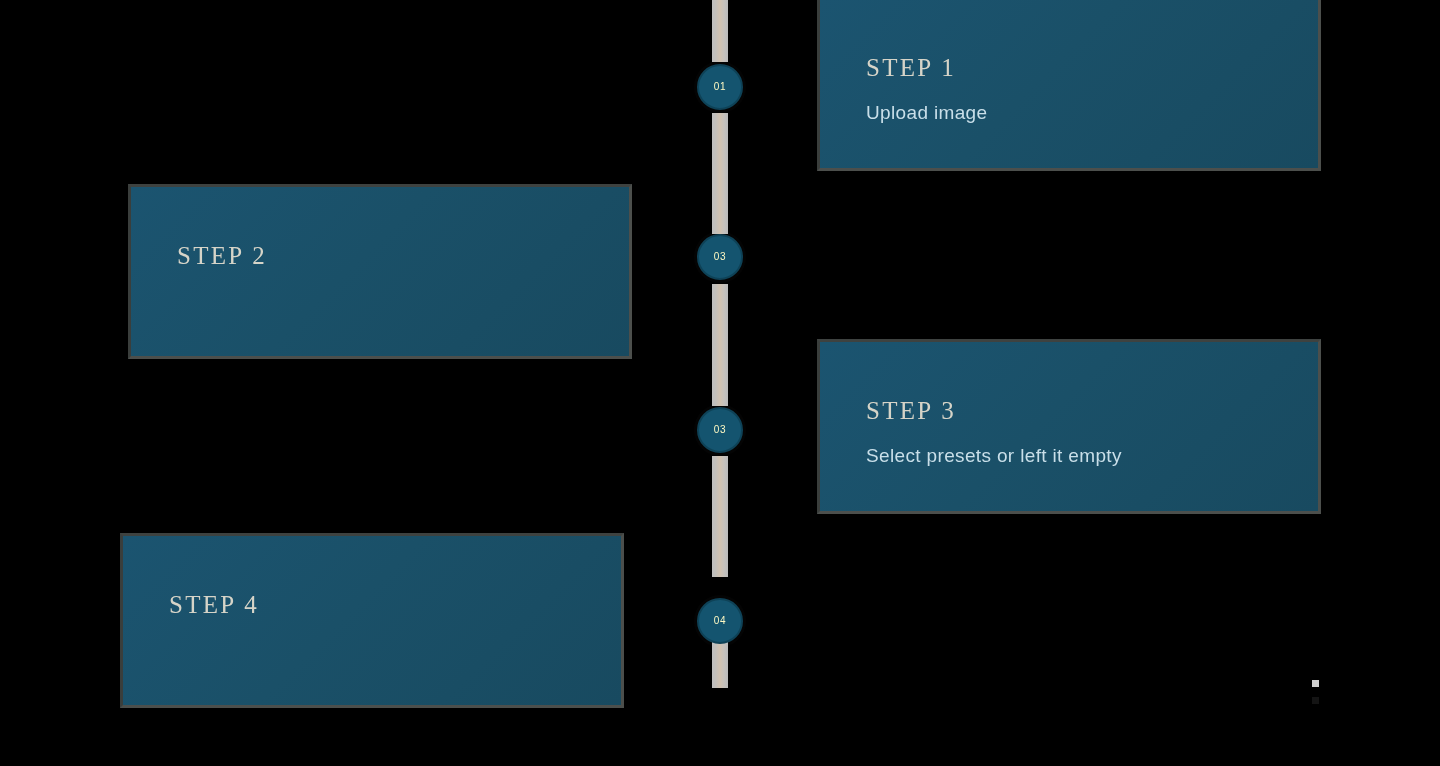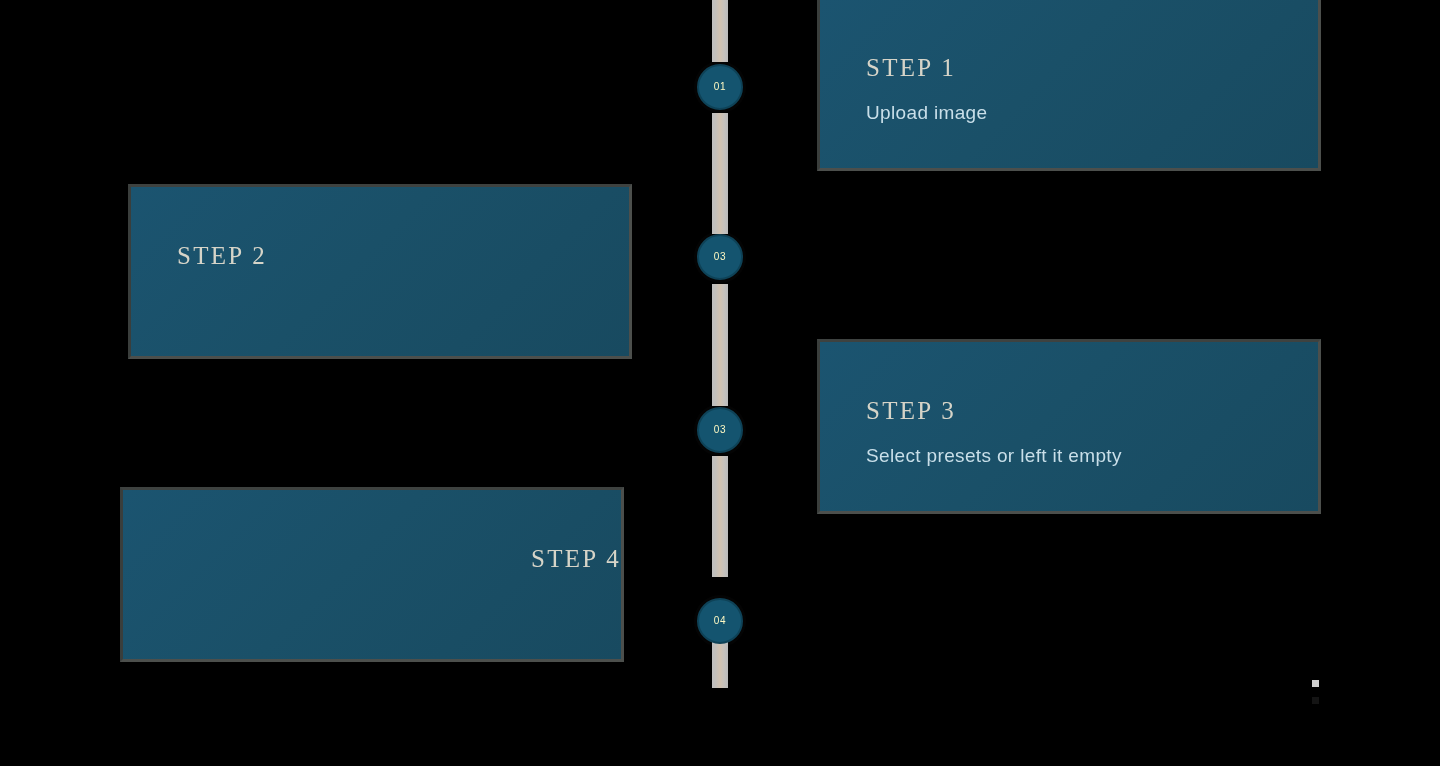--- a/index.html
+++ b/index.html
@@ -87,21 +87,21 @@
     background: linear-gradient(135deg, #1b5470 0%, #1a5068 45%, #184a60 100%);
     border: 3px solid #4c4f4c;
     border-top-color: #3e4240;
     border-left-color: #3a3e3c;
     box-shadow: 0 0 0 1px rgba(0,0,0,0.45);
     padding: 55px 0 0 46px;
   }
   .card.c1 { left: 817px; top: -4px; }
   .card.c2 { left: 128px; top: 168px; margin-top: 16px; }
   .card.c3 { left: 817px; top: 339px; }
-  .card.c4 { left: 120px; top: 487px; text-align: right; }
+  .card.c4 { left: 120px; top: 533px; }
 
   .card-title {
     font-family: Liberation Serif, serif;
     font-size: 25px;
     font-weight: 300;
     letter-spacing: 2.3px;
     color: #d6d4c8;
     line-height: 1.1;
     margin: 0 0 20px 0;
     white-space: nowrap;

